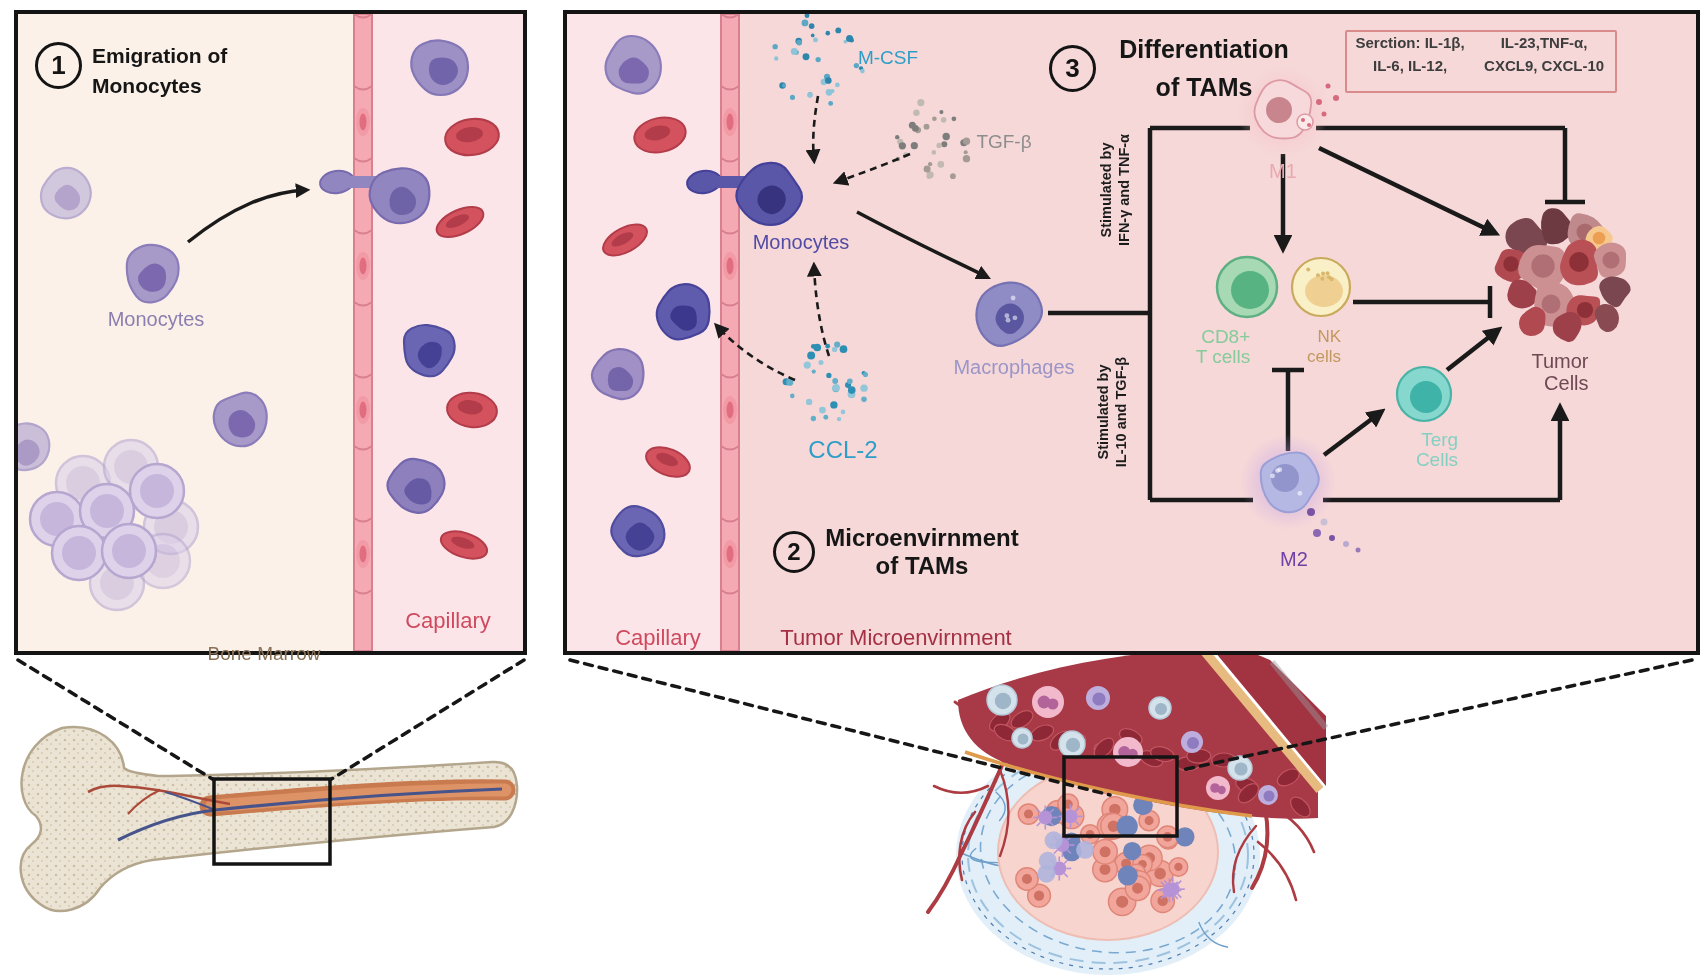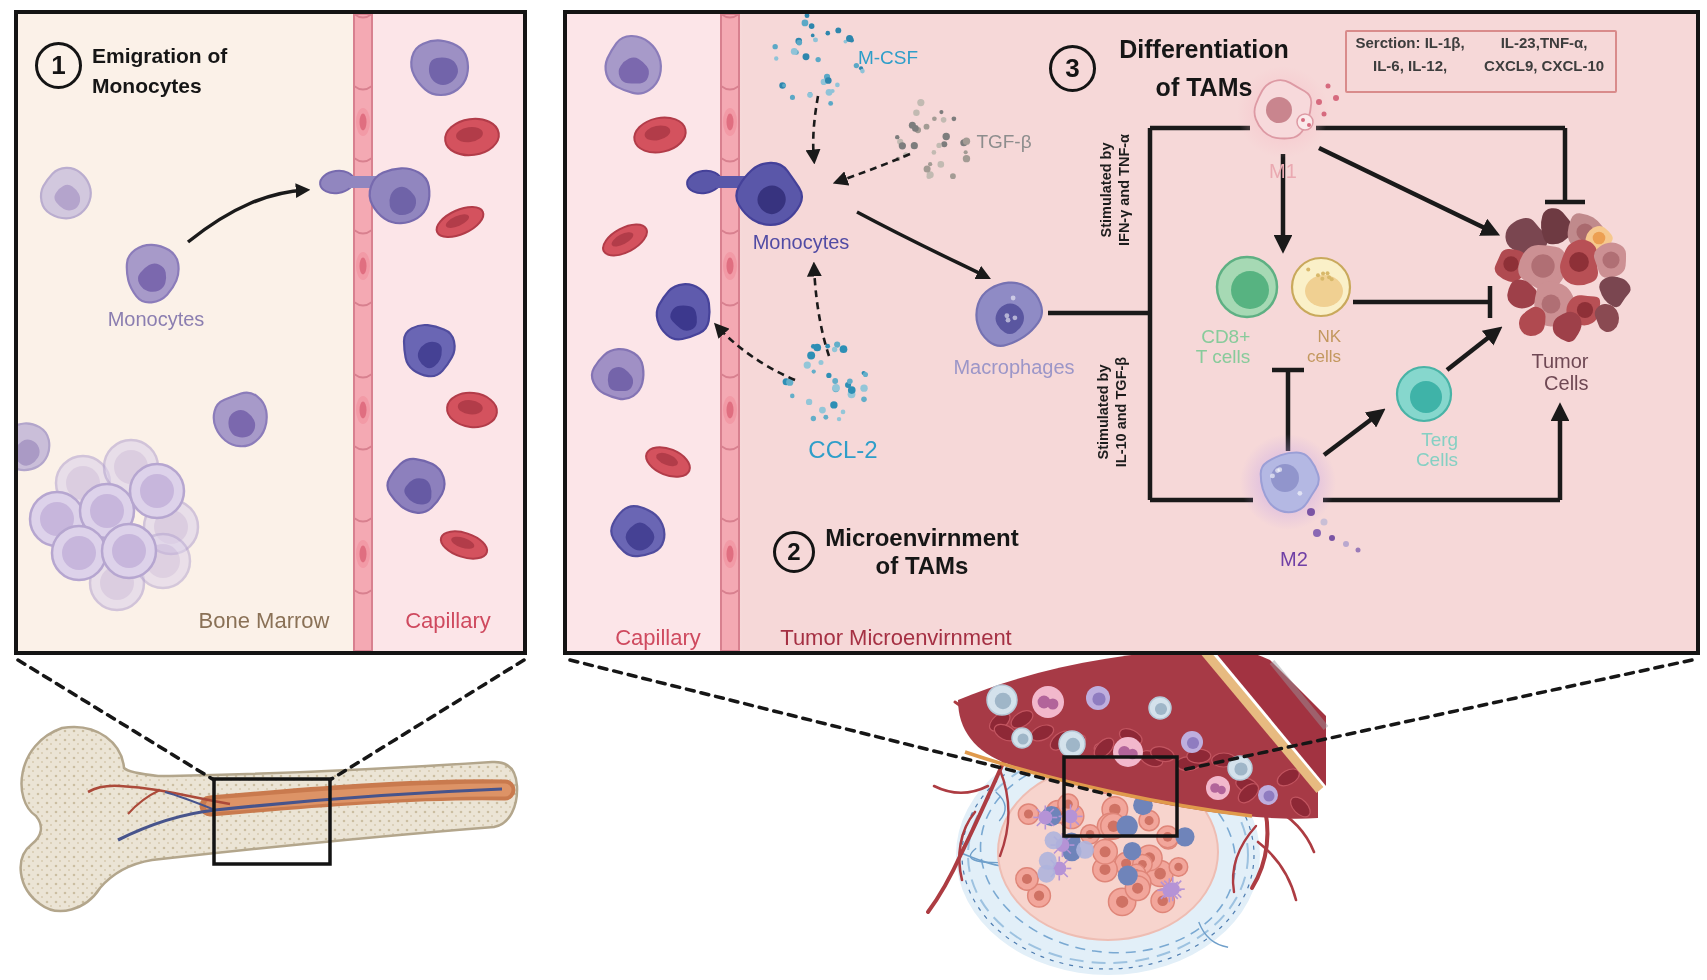--- a/index.html
+++ b/index.html
@@ -414,21 +414,21 @@
 
     <div class="stepcircle" style="left:17px;top:28px;width:47px;height:47px;">
       <span>1</span>
     </div>
     <div class="title" style="left:74px;top:27px;font-size:21px;line-height:30px;">
       <div>Emigration of</div>
       <div>Monocytes</div>
     </div>
 
     <div class="lbl" style="left: 138px; top: 305px; color: rgb(139, 126, 176);">Monocytes</div>
-    <div class="lbl" style="left: 246px; top: 607px; font-size: 22px; color: rgb(138, 113, 86);">Bone Marrow</div>
+    <div class="lbl" style="left: 246px; top: 640px; font-size: 19px; color: rgb(138, 113, 86);">Bone Marrow</div>
     <div class="lbl" style="left: 430px; top: 607px; font-size: 22px; color: rgb(207, 74, 95);">Capillary</div>
   </section>
 
   <section id="panel2" class="panel">
     <svg id="p2svg" class="panelsvg" viewBox="0 0 1129 637">
         <g>
           <rect x="154" y="0" width="18" height="637" fill="#f4a9b3" stroke="#d8808f" stroke-width="2"></rect>
           <path d="M154,0 Q163,7 172,0" fill="none" stroke="#d8808f" stroke-width="1.8"></path>
           <path d="M154,72 Q163,79 172,72" fill="none" stroke="#d8808f" stroke-width="1.8"></path>
           <path d="M154,144 Q163,151 172,144" fill="none" stroke="#d8808f" stroke-width="1.8"></path>

